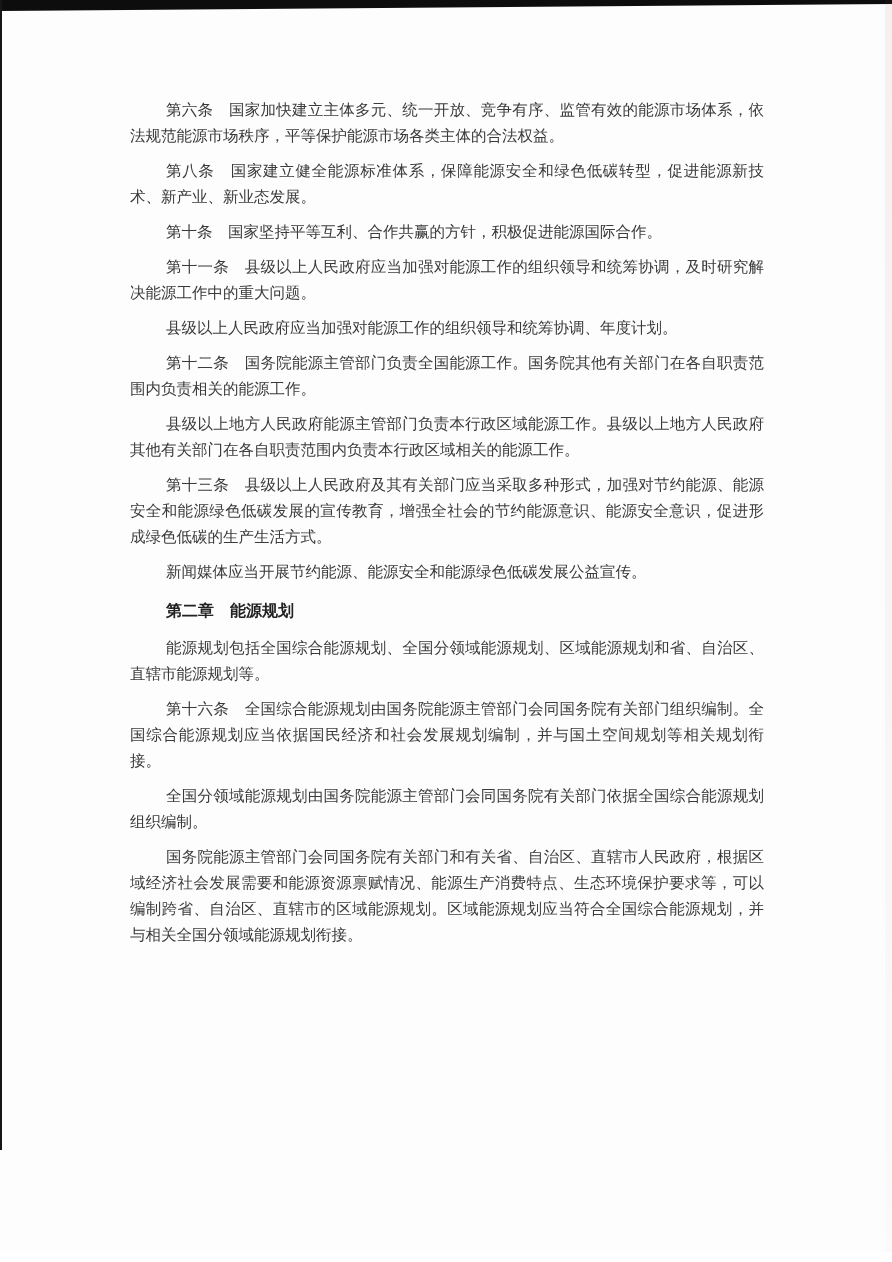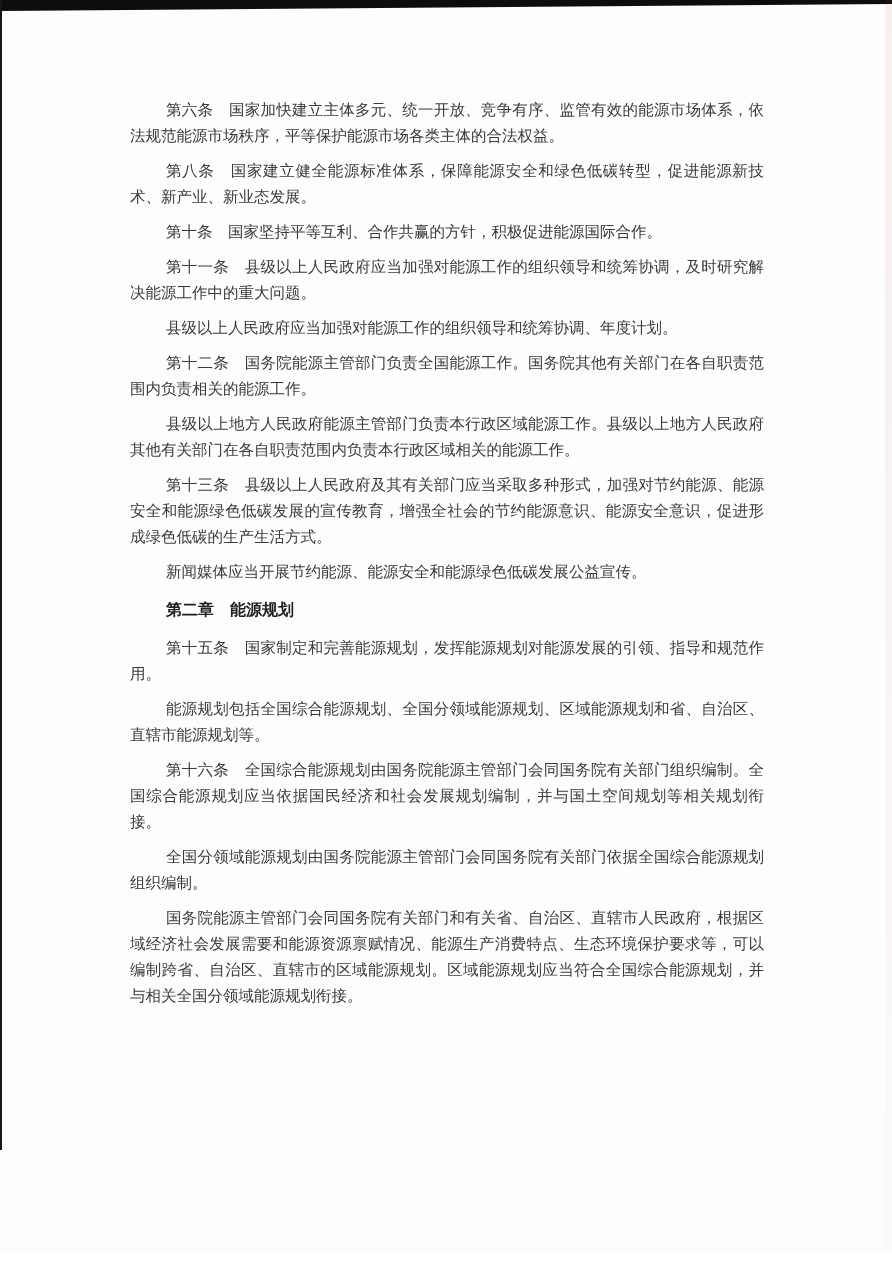--- a/index.html
+++ b/index.html
@@ -53,21 +53,21 @@
   }
   .law-paragraph {
     margin: 0 0 9px 0;
     text-indent: 36px;
   }
   .chapter-heading {
     margin: 13px 0 11px 0;
     text-indent: 36px;
     font-size: 16px;
     font-weight: bold;
-    font-family: Liberation Mono, monospace;
+    font-family: Liberation Serif, serif;
     color: #222222;
   }
 </style>
 </head>
 <body>
 
 <div class="page">
   <div class="top-bar"></div>
   <div class="left-line"></div>
   <div class="right-tint"></div>
@@ -75,19 +75,18 @@
       <p class="law-paragraph">第六条　国家加快建立主体多元、统一开放、竞争有序、监管有效的能源市场体系，依法规范能源市场秩序，平等保护能源市场各类主体的合法权益。</p>
       <p class="law-paragraph">第八条　国家建立健全能源标准体系，保障能源安全和绿色低碳转型，促进能源新技术、新产业、新业态发展。</p>
       <p class="law-paragraph">第十条　国家坚持平等互利、合作共赢的方针，积极促进能源国际合作。</p>
       <p class="law-paragraph">第十一条　县级以上人民政府应当加强对能源工作的组织领导和统筹协调，及时研究解决能源工作中的重大问题。</p>
       <p class="law-paragraph">县级以上人民政府应当加强对能源工作的组织领导和统筹协调、年度计划。</p>
       <p class="law-paragraph">第十二条　国务院能源主管部门负责全国能源工作。国务院其他有关部门在各自职责范围内负责相关的能源工作。</p>
       <p class="law-paragraph">县级以上地方人民政府能源主管部门负责本行政区域能源工作。县级以上地方人民政府其他有关部门在各自职责范围内负责本行政区域相关的能源工作。</p>
       <p class="law-paragraph">第十三条　县级以上人民政府及其有关部门应当采取多种形式，加强对节约能源、能源安全和能源绿色低碳发展的宣传教育，增强全社会的节约能源意识、能源安全意识，促进形成绿色低碳的生产生活方式。</p>
       <p class="law-paragraph">新闻媒体应当开展节约能源、能源安全和能源绿色低碳发展公益宣传。</p>
       <h2 class="chapter-heading">第二章　能源规划</h2>
-      <p class="law-paragraph">第十五条　国家制定和完善能源规划，发挥能源规划对能源发展的引领、指导和规范作用。</p>
       <p class="law-paragraph">能源规划包括全国综合能源规划、全国分领域能源规划、区域能源规划和省、自治区、直辖市能源规划等。</p>
       <p class="law-paragraph">第十六条　全国综合能源规划由国务院能源主管部门会同国务院有关部门组织编制。全国综合能源规划应当依据国民经济和社会发展规划编制，并与国土空间规划等相关规划衔接。</p>
       <p class="law-paragraph">全国分领域能源规划由国务院能源主管部门会同国务院有关部门依据全国综合能源规划组织编制。</p>
       <p class="law-paragraph">国务院能源主管部门会同国务院有关部门和有关省、自治区、直辖市人民政府，根据区域经济社会发展需要和能源资源禀赋情况、能源生产消费特点、生态环境保护要求等，可以编制跨省、自治区、直辖市的区域能源规划。区域能源规划应当符合全国综合能源规划，并与相关全国分领域能源规划衔接。</p>
     </div>
 </div>
 
 </body></html>

